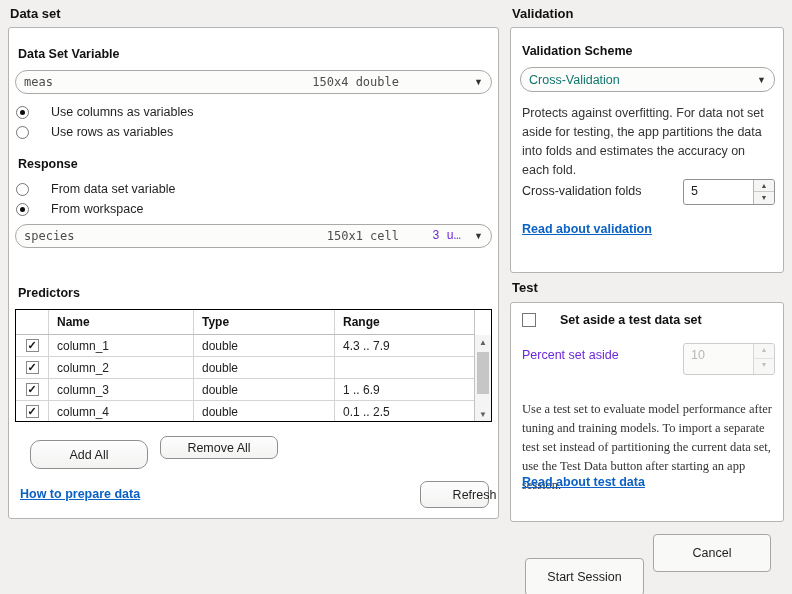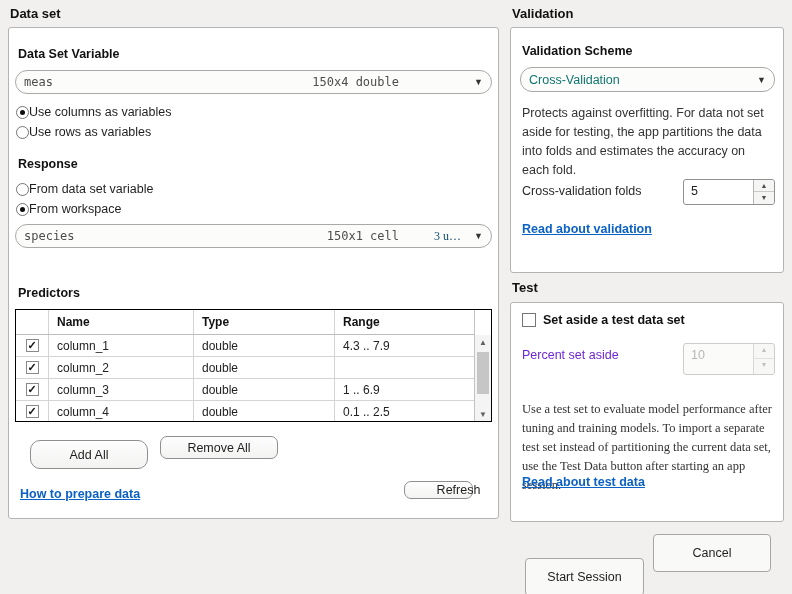--- a/index.html
+++ b/index.html
@@ -25,29 +25,29 @@
   .combo .val {
     position:absolute; left:8px; top:4px;
     font-family:"DejaVu Sans Mono", monospace; font-size:12px; color:#4d4d4d;
   }
   .combo .typ {
     position:absolute; right:92px; top:4px;
     font-family:"DejaVu Sans Mono", monospace; font-size:12px; color:#4d4d4d;
   }
   .combo .uniq {
     position:absolute; right:30px; top:4px;
-    font-family:Liberation Serif, serif; font-size:12px; color:#0c4a6e;
+    font-family:Liberation Mono, monospace; font-size:12px; color:#6d28d9;
   }
   .combo .arrow {
     position:absolute; right:8px; top:6px; font-size:9px; color:#333;
   }
   .combo.sans .val { font-family:"Liberation Sans", sans-serif; font-size:12.5px; color:#0f766e; top:5px; }
 
   
-  .optrow { position:absolute; display:flex; align-items:center; gap:0; height:16px; cursor:default; }
+  .optrow { position:absolute; display:flex; align-items:center; gap:22px; height:16px; cursor:default; }
   .radio {
     width:13px; height:13px; border:1px solid #757575; border-radius:50%;
     background:#fff; position:relative; flex:none;
   }
   .radio.on::after {
     content:""; position:absolute; left:3px; top:3px; width:5px; height:5px;
     border-radius:50%; background:#0d0d0d;
   }
   .optrow .optlabel { font-size:12.5px; color:#1f1f1f; }
 
@@ -207,21 +207,21 @@
 
 <div class="btn" style="left:30px; top:440px; width:118px; height:29px;border-radius:10px;">
   <span>Add All</span>
 </div>
 <div class="btn" style="left:160px; top:436px; width:118px; height:23px;">
   <span>Remove All</span>
 </div>
 
 <div class="link" style="left:20px; top:487px;">How to prepare data</div>
 
-<div class="btn" style="left:404px; top:481px; width:69px; height:18px;gap:40px;">
+<div class="btn" style="left:420px; top:481px; width:69px; height:27px;gap:40px;">
   <svg width="15" height="15" viewBox="0 0 16 16">
     <path d="M3 5.4 A5 5 0 0 1 13 5.4" fill="none" stroke="#2b7ad2" stroke-width="2.1"></path>
     <polygon points="11.2,4.9 15.1,4.9 13.15,8.6" fill="#2b7ad2"></polygon>
     <path d="M13 10.6 A5 5 0 0 1 3 10.6" fill="none" stroke="#2b7ad2" stroke-width="2.1"></path>
     <polygon points="0.9,11.1 4.8,11.1 2.85,7.4" fill="#2b7ad2"></polygon>
   </svg>
   <span>Refresh</span>
 </div>
 
 <div class="abs section-title" style="left:512px; top:6px;">Validation</div>
@@ -246,21 +246,21 @@
     <div class="sbtn sdn">▼</div>
   </div>
 </div>
 
 <div class="link" style="left:522px; top:222px;">Read about validation</div>
 
 <div class="abs section-title" style="left:512px; top:280px;">Test</div>
 
 <div class="abs groupbox" style="left:510px; top:302px; width:274px; height:220px;"></div>
 
-<div class="abs" style="left:522px; top:313px; display:flex; align-items:flex-start; gap:7px;">
+<div class="abs" style="left:522px; top:313px; display:flex; align-items:flex-start; gap:24px;">
   <span class="cb"></span>
   <span class="boldlabel">Set aside a test data set</span>
 </div>
 
 <div class="abs gray-label" style="left:522px; top:348px;">Percent set aside</div>
 
 <div class="spinner disabled" style="left:683px; top:343px; width:92px; height:32px;">
   <span class="sval">10</span>
   <div class="sbtns">
     <div class="sbtn sup">▲</div>

